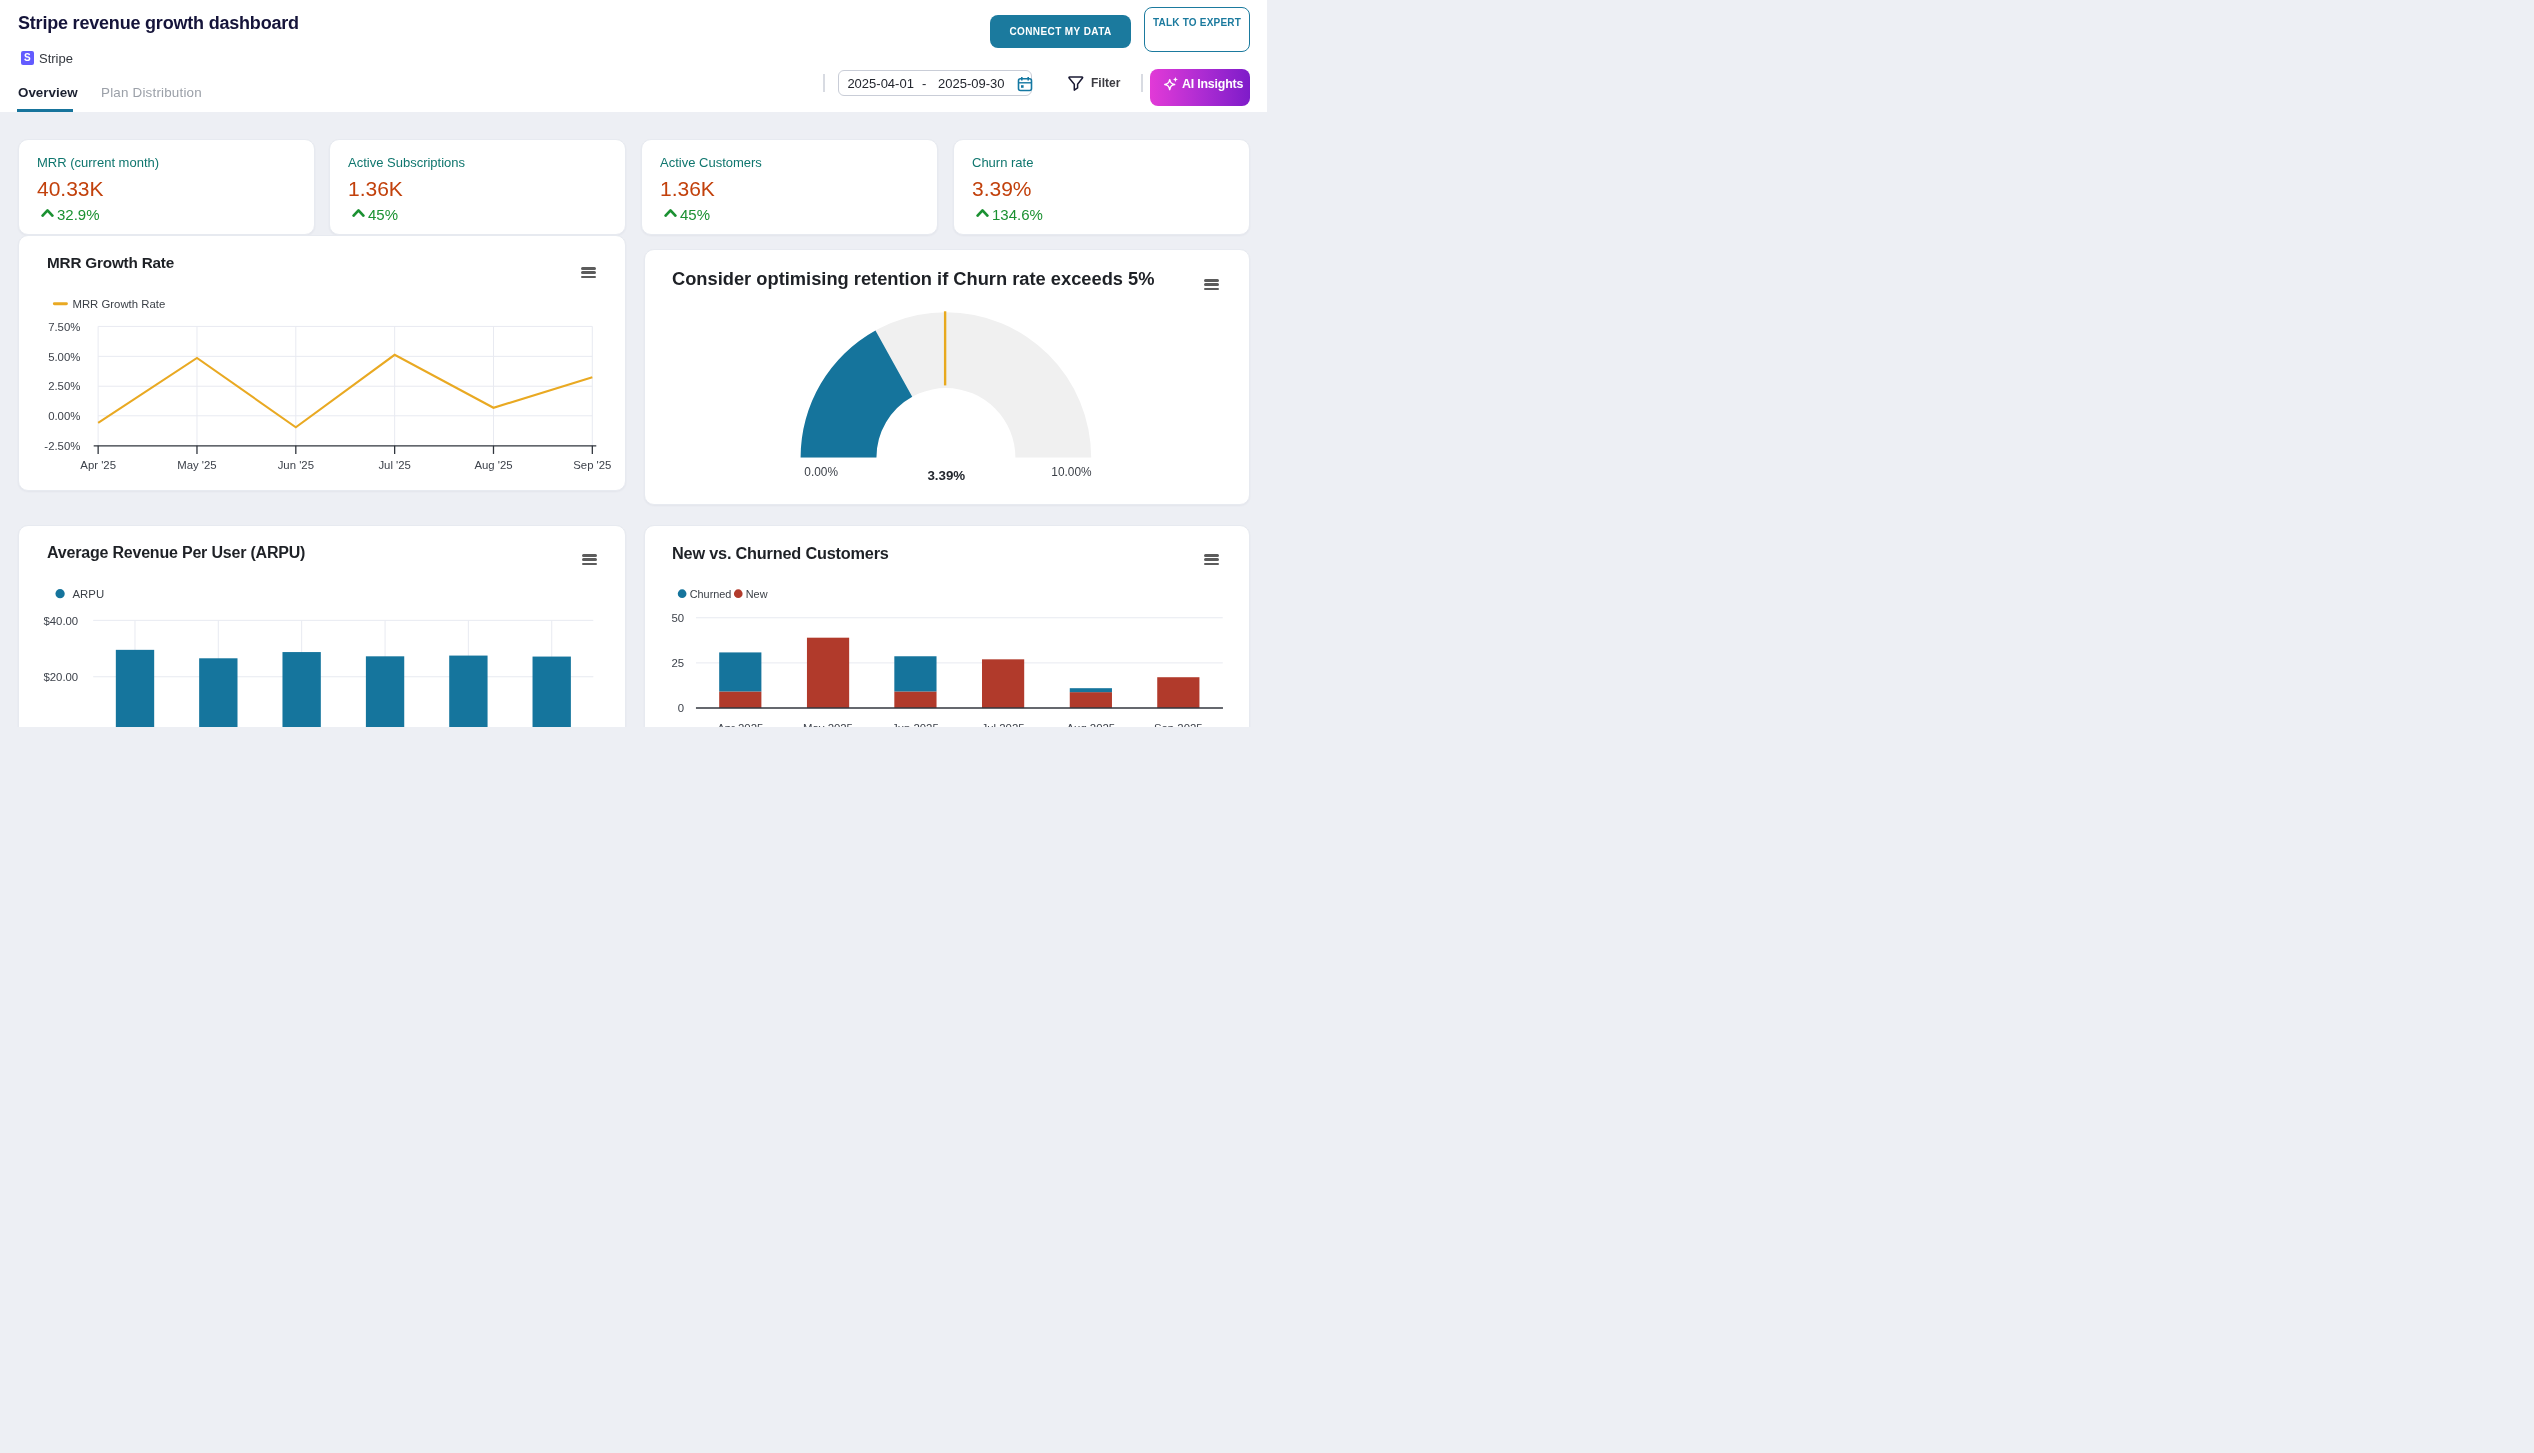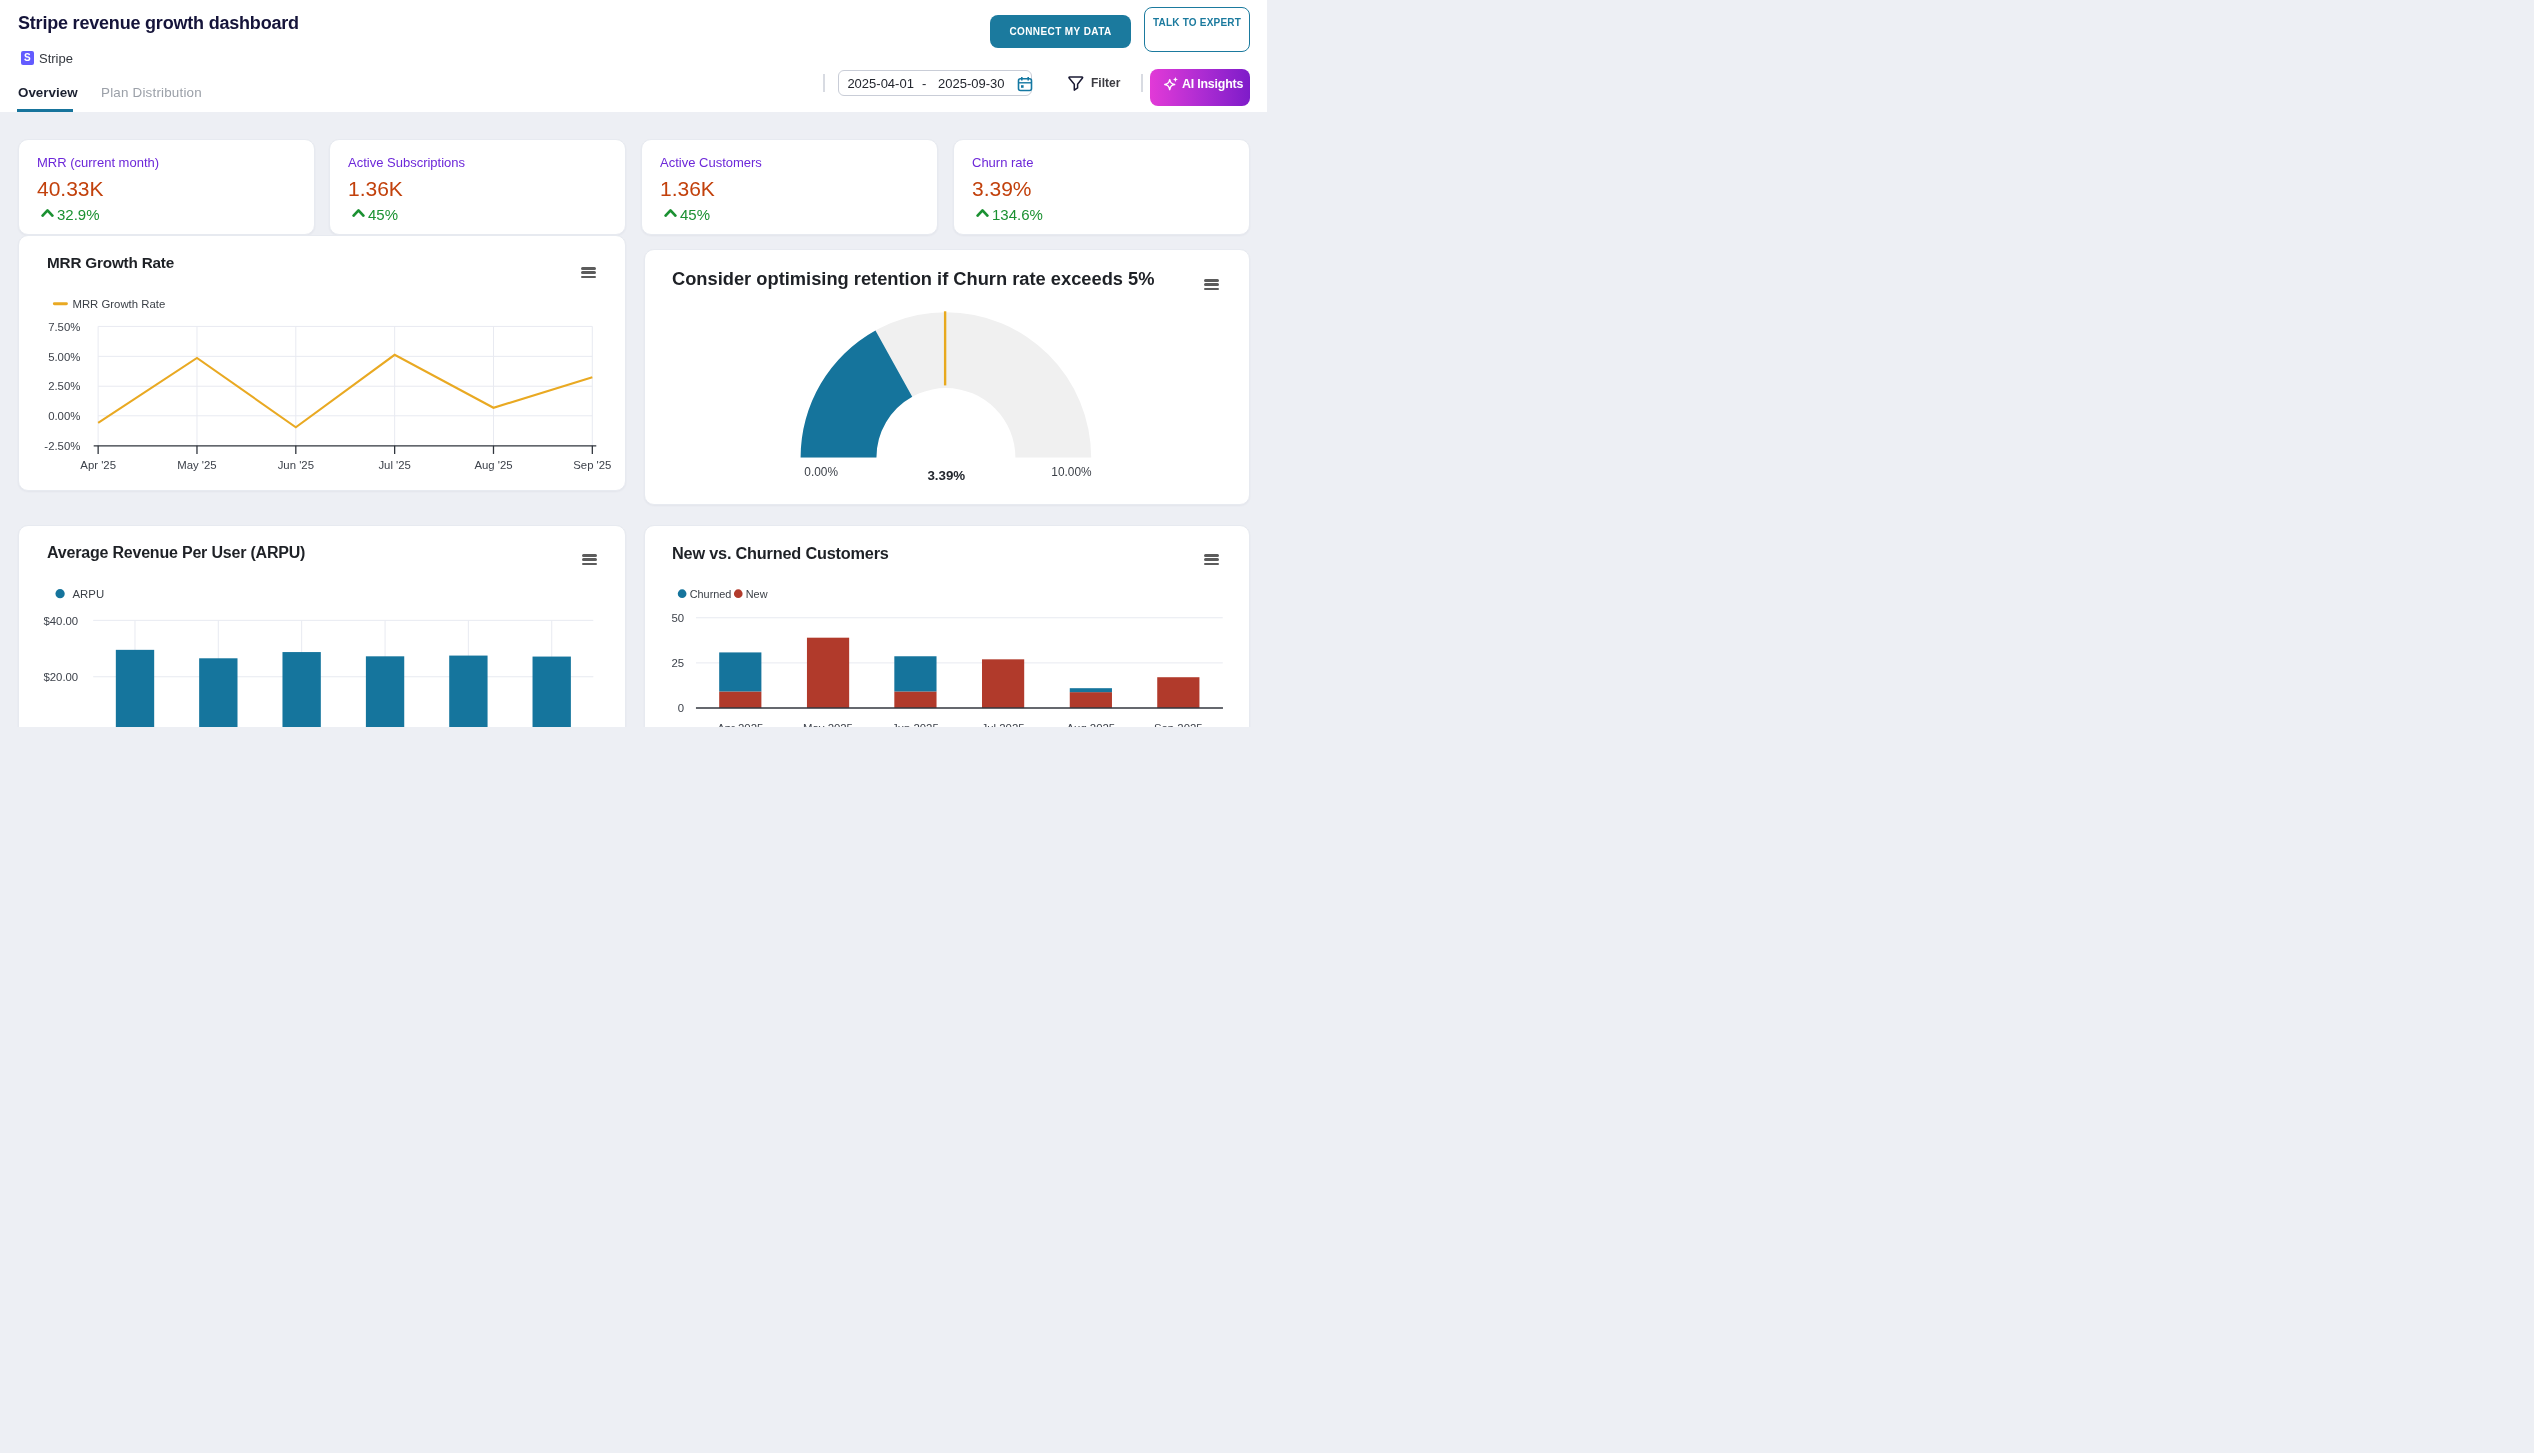--- a/index.html
+++ b/index.html
@@ -14,21 +14,21 @@
 .underline { position:absolute; left:17px; top:109px; width:56px; height:2.8px; background:#17749c; }
 .btnFill { position:absolute; left:990px; top:7px; width:141px; height:33px; background:#1b7a9e; border-radius:8px; color:#fff; font-size:10px; font-weight:700; letter-spacing:0.4px; text-align:center; line-height:33px;margin-top:8px; }
 .btnLine { position:absolute; left:1144px; top:7px; width:106px; height:45px; background:#fff; border:1.5px solid #1b7a9e; border-radius:8px; color:#1b7a9e; font-size:10px; font-weight:700; letter-spacing:0.2px; text-align:center; line-height:30px; }
 .vdiv { position:absolute; width:2px; background:#d8dbe2; }
 .dateBox { position:absolute; left:838px; top:70px; width:194px; height:26px; background:#fff; border:1px solid #c9cdd7; border-radius:6px; }
 .dateTxt { position:absolute; top:5.4px; font-size:13px; color:#23262e; }
 .filterTxt { position:absolute; left:1091px; top:76px; font-size:12px; font-weight:600; color:#3c3c42; }
 .aiBtn { position:absolute; left:1150px; top:69px; width:100px; height:37px; border-radius:8px; background:linear-gradient(90deg,#e23ad7 0%,#aa2bd2 55%,#7e1cc9 100%); }
 .aiTxt { position:absolute; left:32px; top:7.5px; font-size:12.4px; font-weight:700; color:#fff; letter-spacing:-0.2px; }
 .card { position:absolute; background:#fff; border:1px solid #e7eaf0; border-radius:10px; box-shadow:0 1px 2px rgba(30,40,70,0.05); }
-.kLabel { position:absolute; left:18px; top:14.7px; font-size:13px; color:#6d28d9; }
+.kLabel { position:absolute; left:18px; top:14.7px; font-size:13px; color:#0f766e; }
 .kValue { position:absolute; left:18px; top:37px; font-size:21px; font-weight:400; color:#c2410c; letter-spacing:0px; }
 .kDelta { position:absolute; left:38px; top:66px; font-size:15px; font-weight:400; color:#1b9132; }
 .cTitle { position:absolute; font-weight:800; color:#1e2126; letter-spacing:-0.2px; }
 .ham { position:absolute; }
 .ham div { height:2.7px; background:#5c5c5c; border-radius:1.5px; margin-bottom:1.7px; }
 svg text { font-family:"Liberation Sans", sans-serif; }
 </style>
 </head>
 <body>
 

